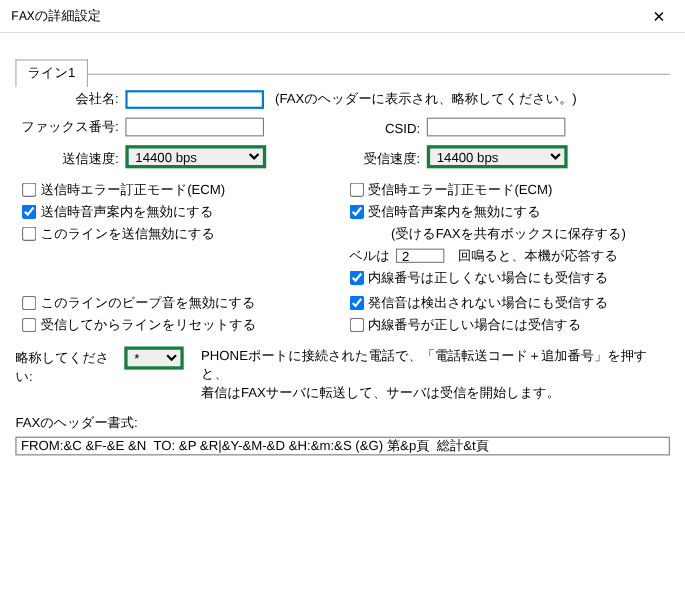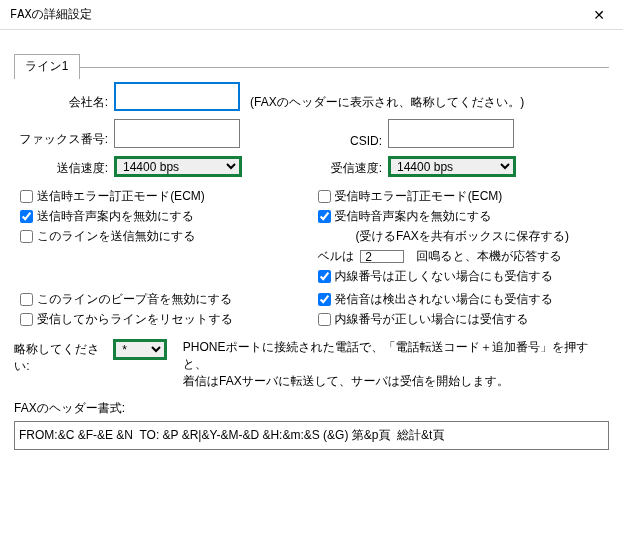--- a/index.html
+++ b/index.html
@@ -48,21 +48,21 @@
   display: flex;
   align-items: flex-end;
   margin-bottom: 8px;
 }
 .label-right {
   text-align: right;
   padding-right: 6px;
 }
 input[type="text"] {
   border: 1px solid #7a7a7a;
-  height: 29px;
+  height: 17px;
   padding: 1px 4px;
   font-size: 12px;
 }
 input.focused { border: 2px solid #0078d7; }
 select {
   border: 3px solid #15803d;
   height: 21px;
   font-size: 12px;
   background: #efefef;
   padding: 0 2px;

